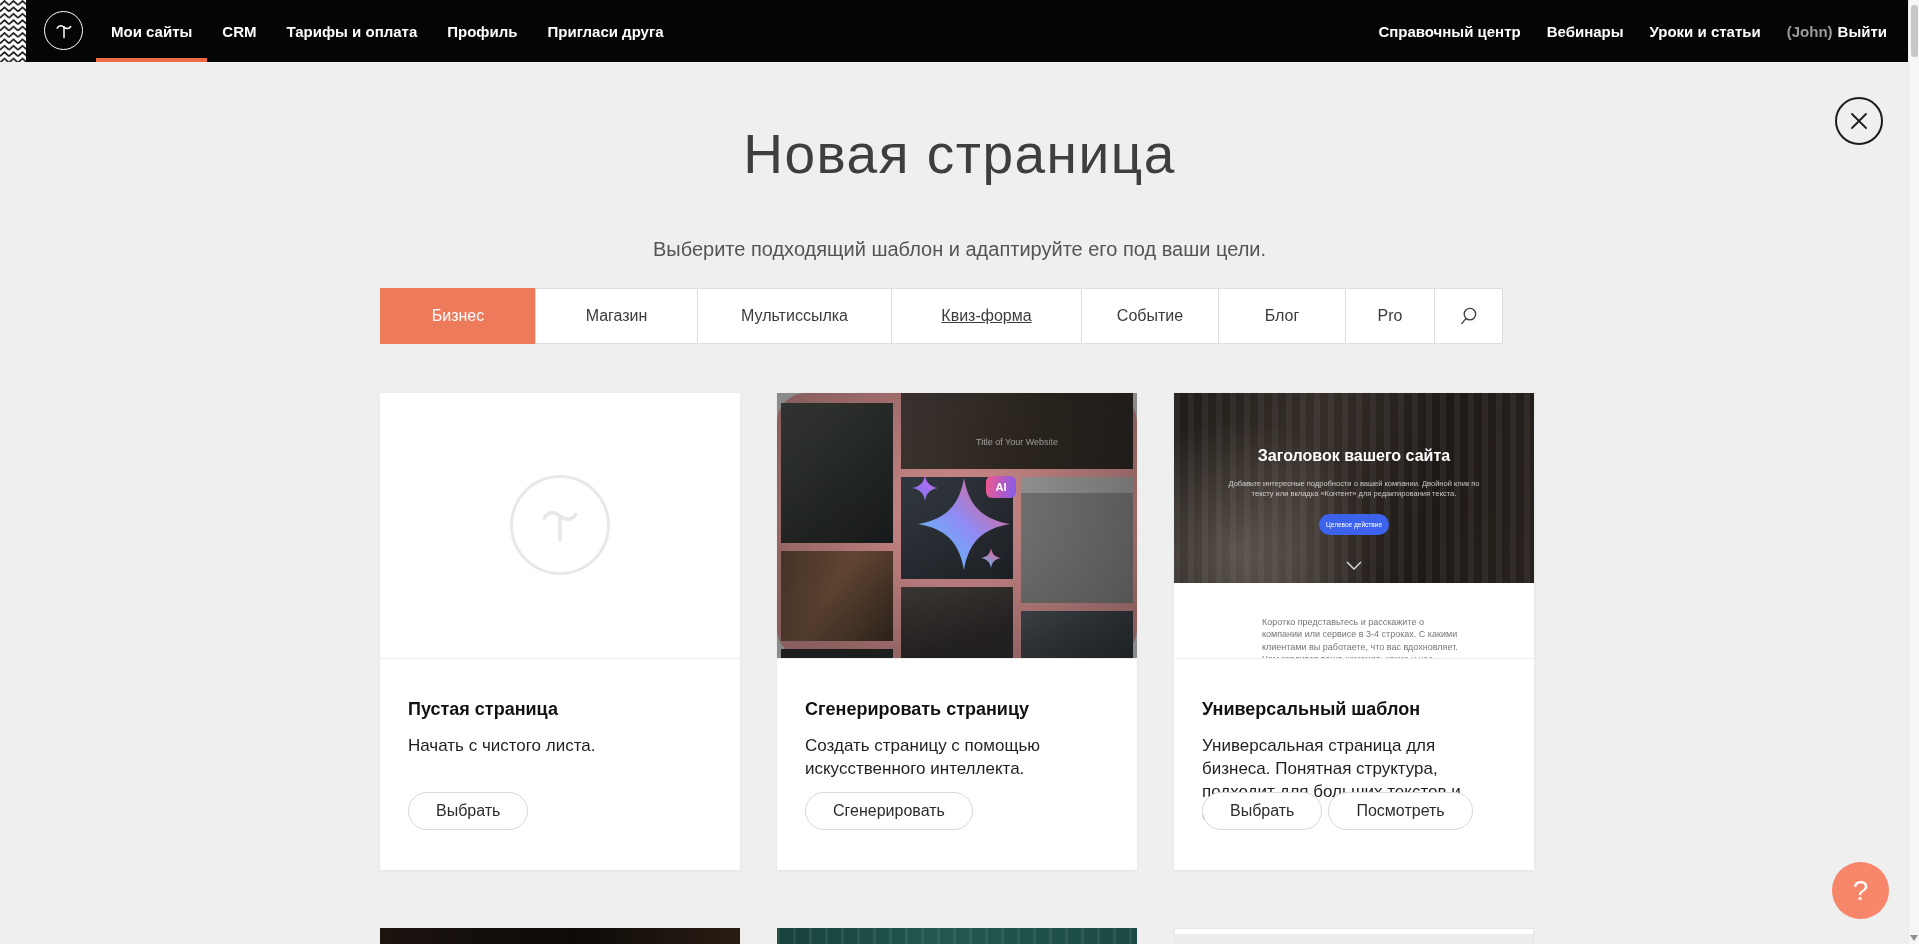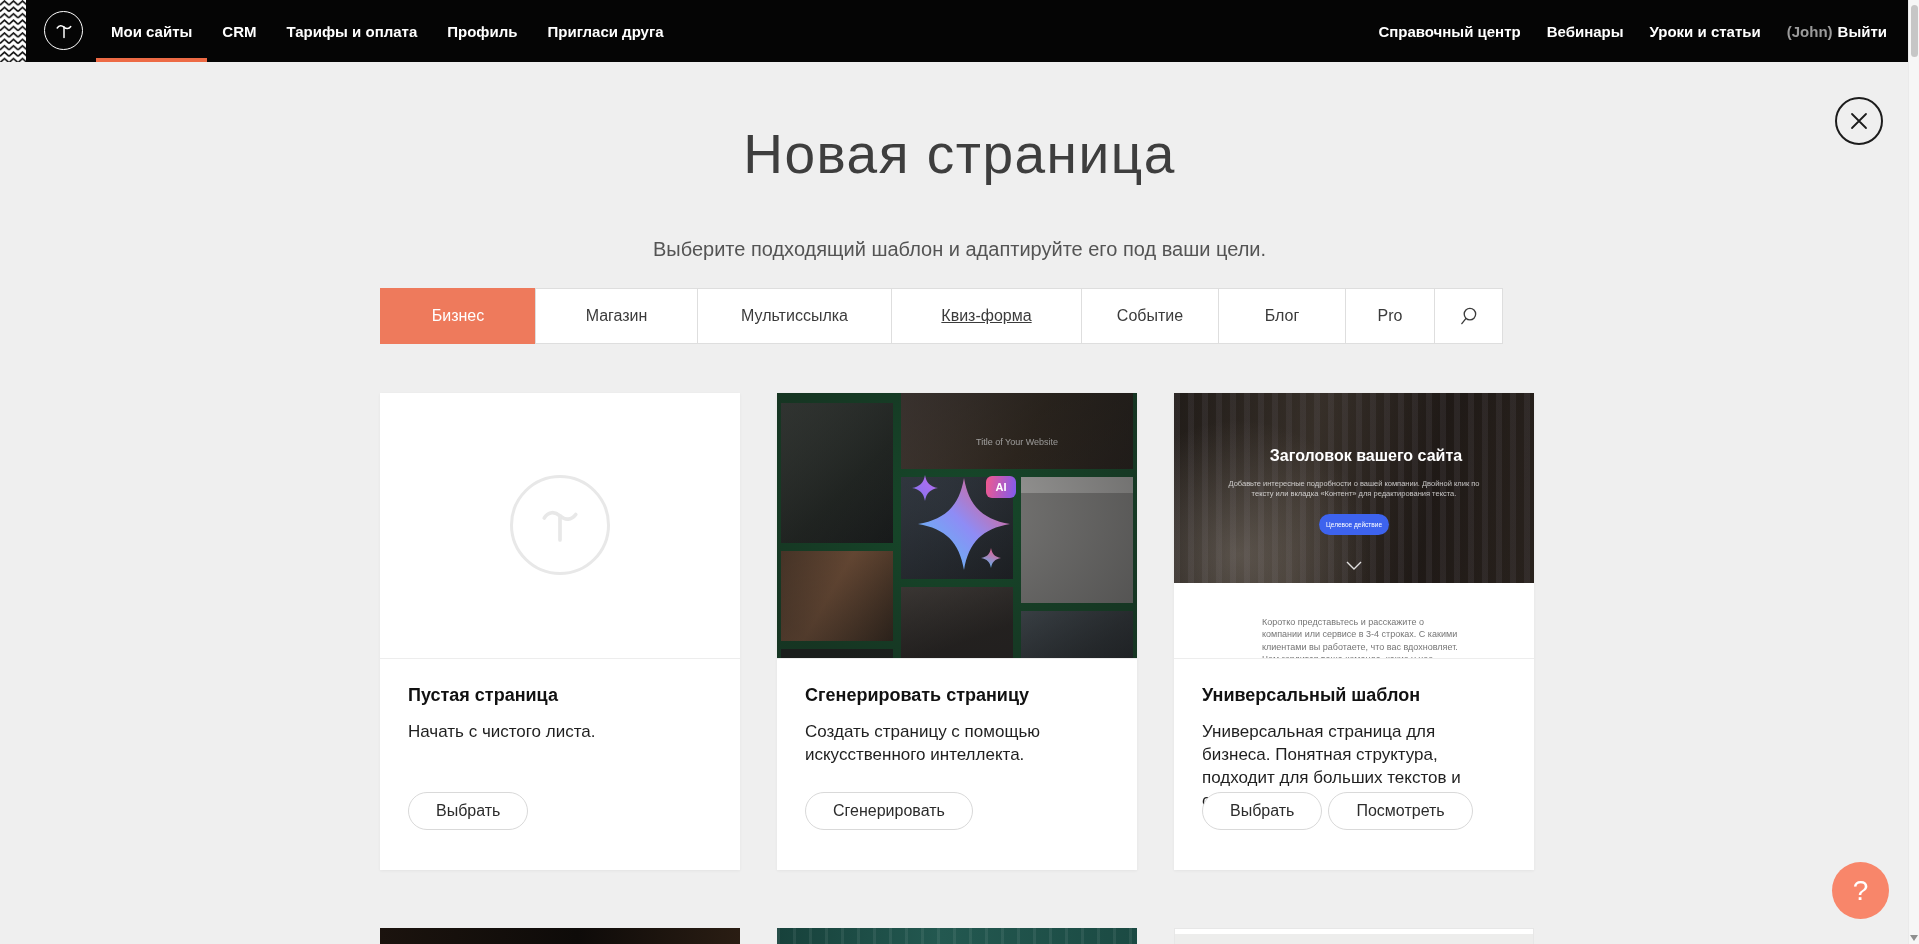--- a/index.html
+++ b/index.html
@@ -37,54 +37,54 @@
          display:flex; align-items:center; justify-content:center; font-size:16px; color:#3b3b3b; cursor:pointer; }
   .tab:first-child { margin-left:0; }
   .tab.t0 { width:156px; } .tab.t1 { width:163px; } .tab.t2 { width:195px; } .tab.t3 { width:191px;text-decoration:underline; }
   .tab.t4 { width:138px; } .tab.t5 { width:128px; } .tab.t6 { width:90px; } .tab.t7 { width:69px; }
   .tab.active { background:#ee7a5c; border-color:#ee7a5c; color:#ffffff;text-align:right; }
 
   
   .cards-row { position:absolute; left:380px; top:393px; display:flex; gap:37px; }
   .card { width:360px; height:477px; background:#ffffff; box-shadow:0 1px 3px rgba(0,0,0,0.05); position:relative; }
   .card-img { width:360px; height:265px; position:relative; overflow:hidden; }
-  .card-body { position:absolute; left:0; top:265px; width:360px; height:188px; border-top:1px solid #ededed; padding:26px 28px; }
+  .card-body { position:absolute; left:0; top:265px; width:360px; height:188px; border-top:1px solid #ededed; padding:40px 28px; }
   .card-title { font-size:18px; font-weight:bold; color:#111111; }
   .card-desc { margin-top:14px; font-size:17px; line-height:1.36; color:#1f1f1f; }
   .card-buttons { position:absolute; left:28px; bottom:16px; display:flex; gap:6px; }
   .pill-btn { height:38px; padding:0 27px; border:1px solid #d9d9d9; border-radius:19px; background:#ffffff;
               font-size:16px; color:#2c2c2c; display:flex; align-items:center; cursor:pointer; white-space:nowrap;
               font-family:"Liberation Sans", sans-serif; }
 
   
   .blank-logo { position:absolute; left:130px; top:82px; width:100px; height:100px; border:3px solid #e8e8e8;
                 border-radius:50%; display:flex; align-items:center; justify-content:center; }
 
   
-  .collage { width:100%; height:100%; background:#14532d; position:relative; }
+  .collage { width:100%; height:100%; background:#fca5a5; position:relative;border-radius:29px; }
   .tile { position:absolute; }
   .tile-title { position:absolute; left:124px; top:0; width:232px; height:76px;
                 background:linear-gradient(120deg,#4e423c,#33291f 55%,#261f1a); }
   .tile-title span { position:absolute; left:0; top:44px; width:100%; text-align:center;
                      font-size:9px; color:rgba(255,255,255,0.82); }
   .collage-overlay { position:absolute; left:0; top:0; width:100%; height:100%;
                      background:radial-gradient(ellipse at 50% 45%, rgba(30,30,30,0.18), rgba(24,24,24,0.5) 85%); }
   .ai-badge { position:absolute; left:209px; top:83px; width:30px; height:22px; border-radius:6px;
               background:linear-gradient(100deg,#f2598c,#7e5bf0); color:#ffffff; font-size:11px; font-weight:bold;
               display:flex; align-items:center; justify-content:center; }
   .spark { position:absolute; }
 
   
   .tpl-hero { position:absolute; left:0; top:0; width:360px; height:190px; overflow:hidden;
               background:linear-gradient(100deg,#2e2823 0%,#544a40 38%,#2a231f 70%,#3b322b 100%); }
   .tpl-hero::before { content:""; position:absolute; left:0; top:0; width:100%; height:100%;
               background:radial-gradient(circle at 18% 85%, rgba(190,180,168,0.30), transparent 40%),
                          repeating-linear-gradient(90deg, rgba(130,125,140,0.12) 0 6px, transparent 6px 14px),
                          linear-gradient(rgba(18,14,12,0.45), rgba(18,14,12,0.45)); }
-  .tpl-hero-title { position:absolute; left:12px; top:54px; width:100%; text-align:center;
+  .tpl-hero-title { position:absolute; left:0; top:54px; width:100%; text-align:center;
                     font-size:16px; font-weight:bold; color:#ffffff; }
   .tpl-hero-sub { position:absolute; left:50px; top:86px; width:260px; text-align:center;
                   font-size:7.5px; line-height:1.35; color:rgba(255,255,255,0.72); }
   .tpl-hero-btn { position:absolute; left:145px; top:121px; width:70px; height:21px; border-radius:11px;
                   background:#3d63ee; color:#ffffff; font-size:6.5px; display:flex; align-items:center;
                   justify-content:center; cursor:default; }
   .tpl-chevron { position:absolute; left:172px; top:168px; color:rgba(255,255,255,0.85); font-size:11px; }
   .tpl-body { position:absolute; left:0; top:190px; width:360px; height:75px; background:#ffffff; overflow:hidden; }
   .tpl-body-text { position:absolute; left:88px; top:33px; width:200px; font-size:9px; line-height:1.38; color:#757575; }
 

